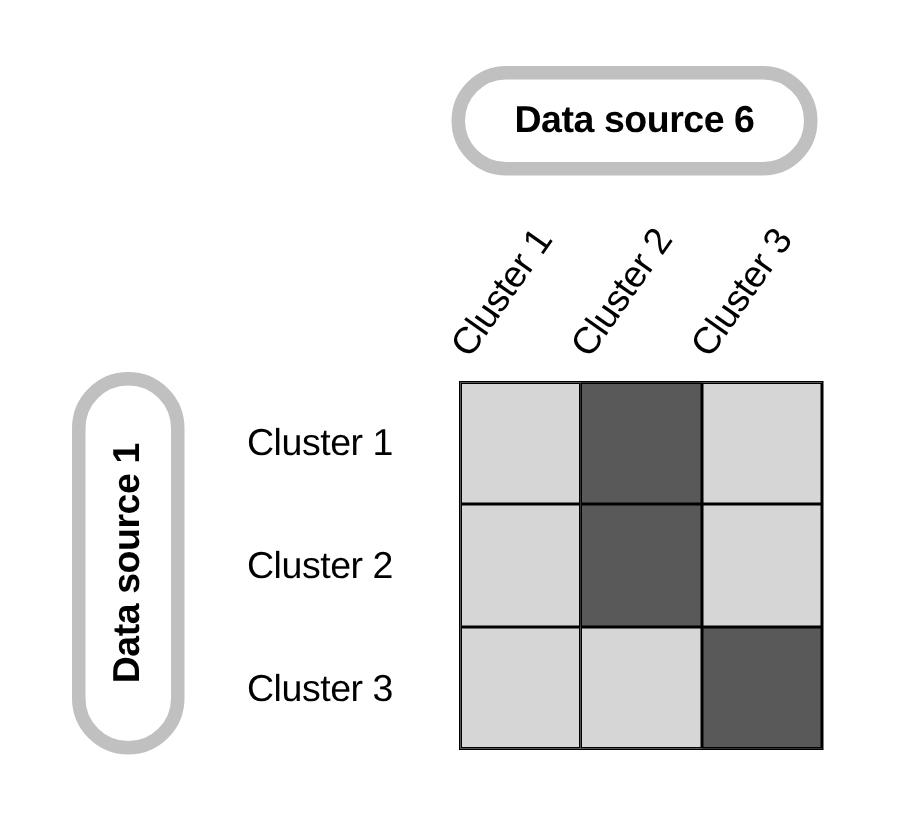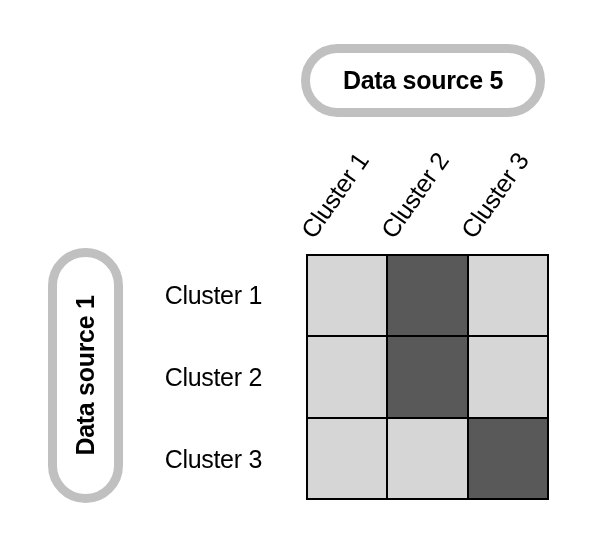--- a/index.html
+++ b/index.html
@@ -71,21 +71,21 @@
   .cell {
     border: 1.5px solid #000;
   }
 </style>
 </head>
 <body>
 
 <div class="page">
 
   <div class="capsule capsule-top" style="border-color: rgb(192, 192, 192);">
-    <span class="capsule-label">Data source 5</span>
+    <span class="capsule-label">Data source 6</span>
   </div>
 
   <div class="capsule capsule-left" style="border-color: rgb(192, 192, 192);">
     <span class="capsule-label">Data source 1</span>
   </div>
 
   <div>
       <span class="col-label" style="left: 318px; top: 215px;">Cluster 1</span>
       <span class="col-label" style="left: 398px; top: 215px;">Cluster 2</span>
       <span class="col-label" style="left: 478px; top: 215px;">Cluster 3</span>

